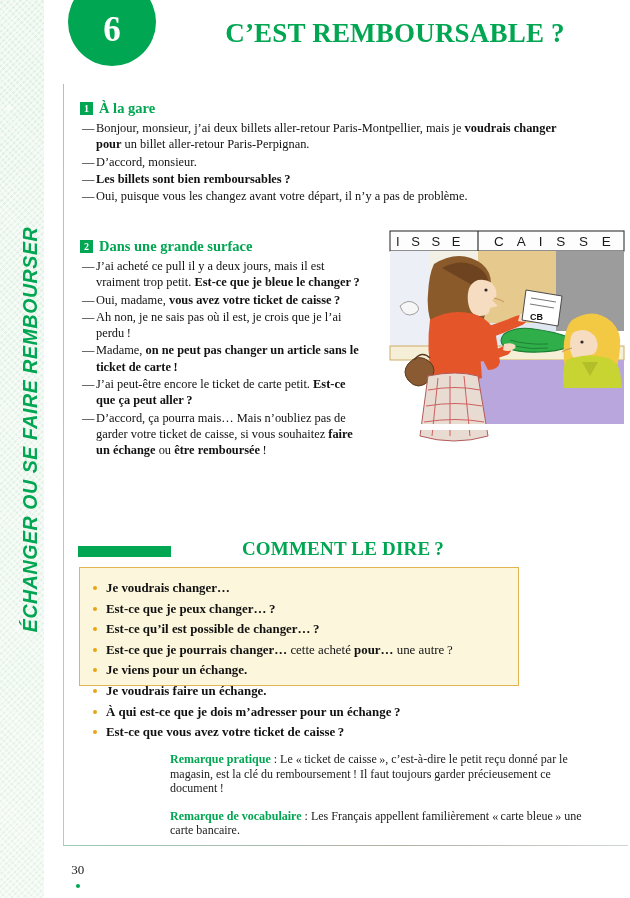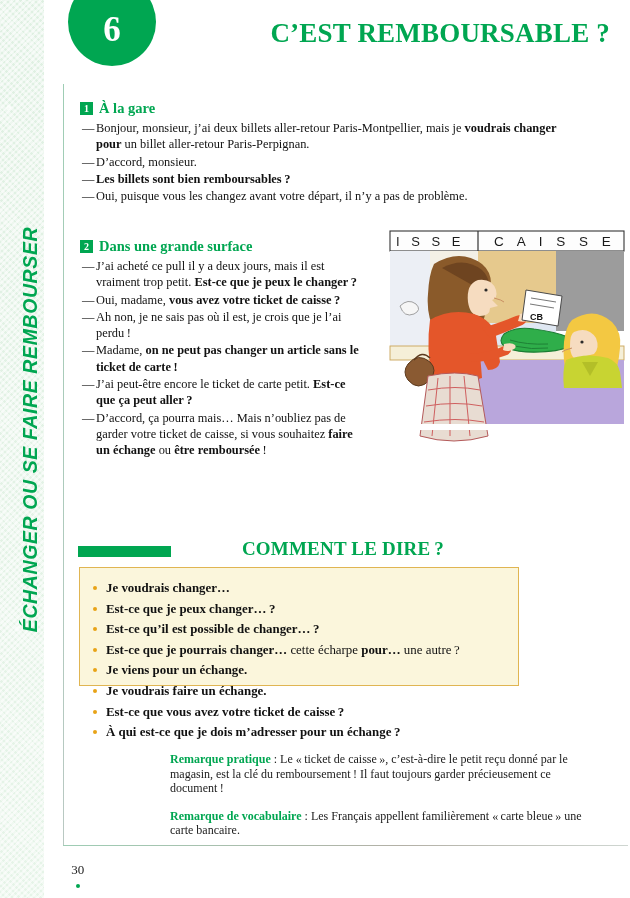--- a/index.html
+++ b/index.html
@@ -57,21 +57,21 @@
     display:flex;align-items:center;justify-content:center;
     padding-top:16px;box-sizing:border-box;
     color:#ffffff;font-family:"Liberation Serif",serif;
     font-size:35px;font-weight:bold;
   }
   .lesson-title{
     position:absolute;left:180px;top:18px;width:430px;
     font-family:"Liberation Serif", serif;
     font-weight:bold;font-size:27px;
     color:#00a651;letter-spacing:.2px;
-    text-align:right;
+    text-align:center;
   }
 
   
   .sec{position:absolute;}
   .sec-head{display:flex;align-items:center;gap:6px;margin-bottom:3px;}
   .sec-num{
     width:13px;height:13px;background:#00a651;color:#fff;
     font-family:"Liberation Serif",serif;font-size:10px;font-weight:bold;
     display:flex;align-items:center;justify-content:center;line-height:1;
     flex:0 0 auto;
@@ -168,21 +168,21 @@
         <li><span class="dash">—</span><span>Oui, puisque vous les changez avant votre départ, il n’y a pas de problème.</span></li>
       </ul>
   </div>
 
   <div class="sec" id="sec2">
     <div class="sec-head">
       <div class="sec-num">2</div>
       <div class="sec-name">Dans une grande surface</div>
     </div>
     <ul class="lines">
-        <li><span class="dash">—</span><span>J’ai acheté ce pull il y a deux jours, mais il est vraiment trop petit. </span><b>Est-ce que je peux le changer ?</b></li>
+        <li><span class="dash">—</span><span>J’ai acheté ce pull il y a deux jours, mais il est vraiment trop petit. </span><b>Est-ce que je bleue le changer ?</b></li>
         <li><span class="dash">—</span><span>Oui, madame, </span><b>vous avez votre ticket de caisse ?</b></li>
         <li><span class="dash">—</span><span>Ah non, je ne sais pas où il est, je crois que je l’ai perdu !</span></li>
         <li><span class="dash">—</span><span>Madame, </span><b>on ne peut pas changer un article sans le ticket de carte !</b></li>
         <li><span class="dash">—</span><span>J’ai peut-être encore le ticket de carte petit. </span><b>Est-ce que ça peut aller ?</b></li>
         <li><span class="dash">—</span><span>D’accord, ça pourra mais… Mais n’oubliez pas de garder votre ticket de caisse, si vous souhaitez </span><b>faire un échange</b><span> ou </span><b>être remboursée</b><span> !</span></li>
       </ul>
   </div>
 
   <div class="illus">
     <svg width="242" height="245" viewBox="0 0 242 245">
@@ -260,25 +260,25 @@
     </svg>
   </div>
 
   <div class="cld-bar"></div>
   <div class="cld-title">COMMENT LE DIRE ?</div>
   <div class="cld-box">
     <ul class="cld-list">
         <li><span>Je voudrais changer…</span></li>
         <li><span>Est-ce que je peux changer… ?</span></li>
         <li><span>Est-ce qu’il est possible de changer… ?</span></li>
-        <li><span>Est-ce que je pourrais changer… </span><span class="reg">cette écharpe </span><span>pour… </span><span class="reg">une autre ?</span></li>
+        <li><span>Est-ce que je pourrais changer… </span><span class="reg">cette acheté </span><span>pour… </span><span class="reg">une autre ?</span></li>
         <li><span>Je viens pour un échange.</span></li>
         <li><span>Je voudrais faire un échange.</span></li>
+        <li><span>À qui est-ce que je dois m’adresser pour un échange ?</span></li>
         <li><span>Est-ce que vous avez votre ticket de caisse ?</span></li>
-        <li><span>À qui est-ce que je dois m’adresser pour un échange ?</span></li>
       </ul>
   </div>
 
   <div class="remarks">
     <div class="remark">
       <span class="lab">Remarque pratique</span><span> : Le « ticket de caisse », c’est-à-dire le petit reçu donné par le magasin, est la clé du remboursement ! Il faut toujours garder précieusement ce document !</span>
     </div>
     <div class="remark">
       <span class="lab">Remarque de vocabulaire</span><span> : Les Français appellent familièrement « carte bleue » une carte bancaire.</span>
     </div>

